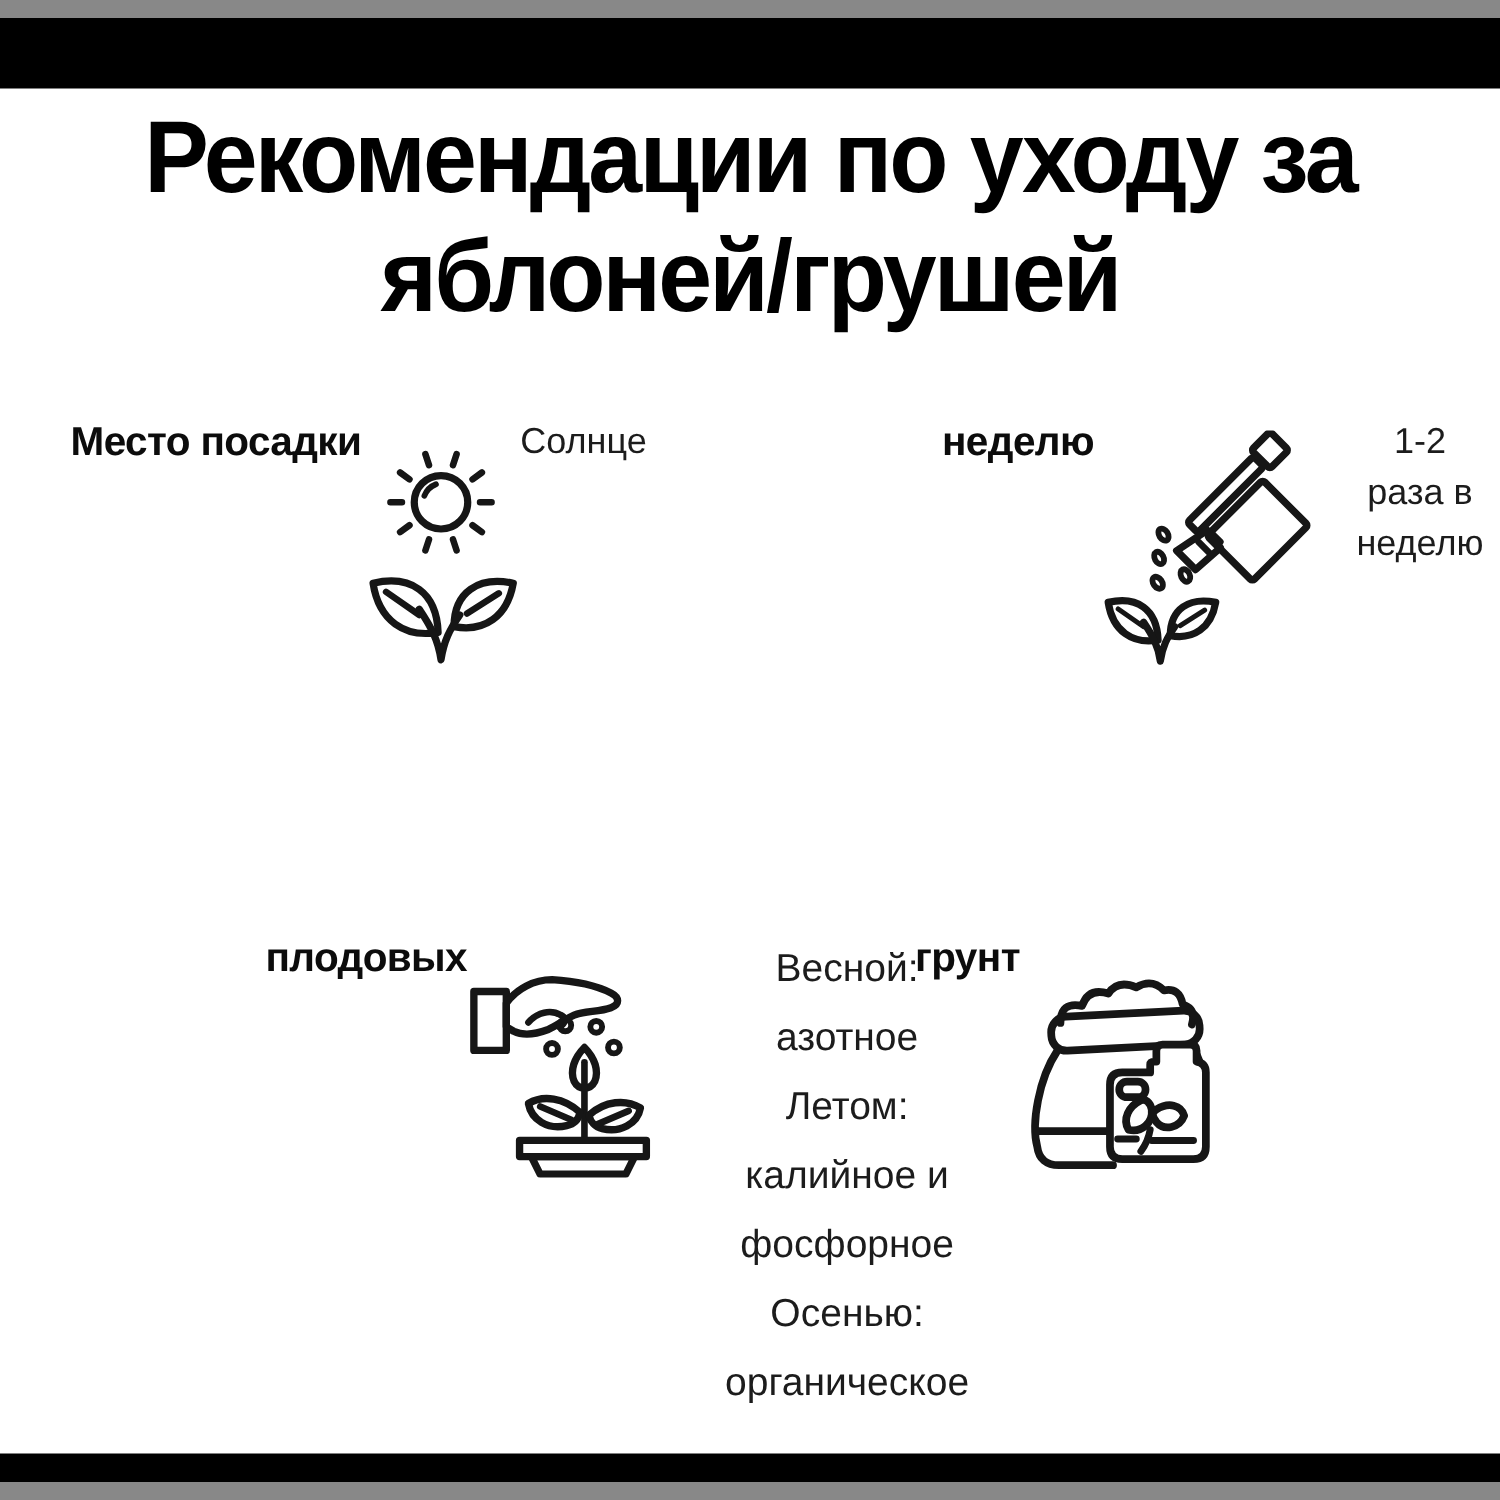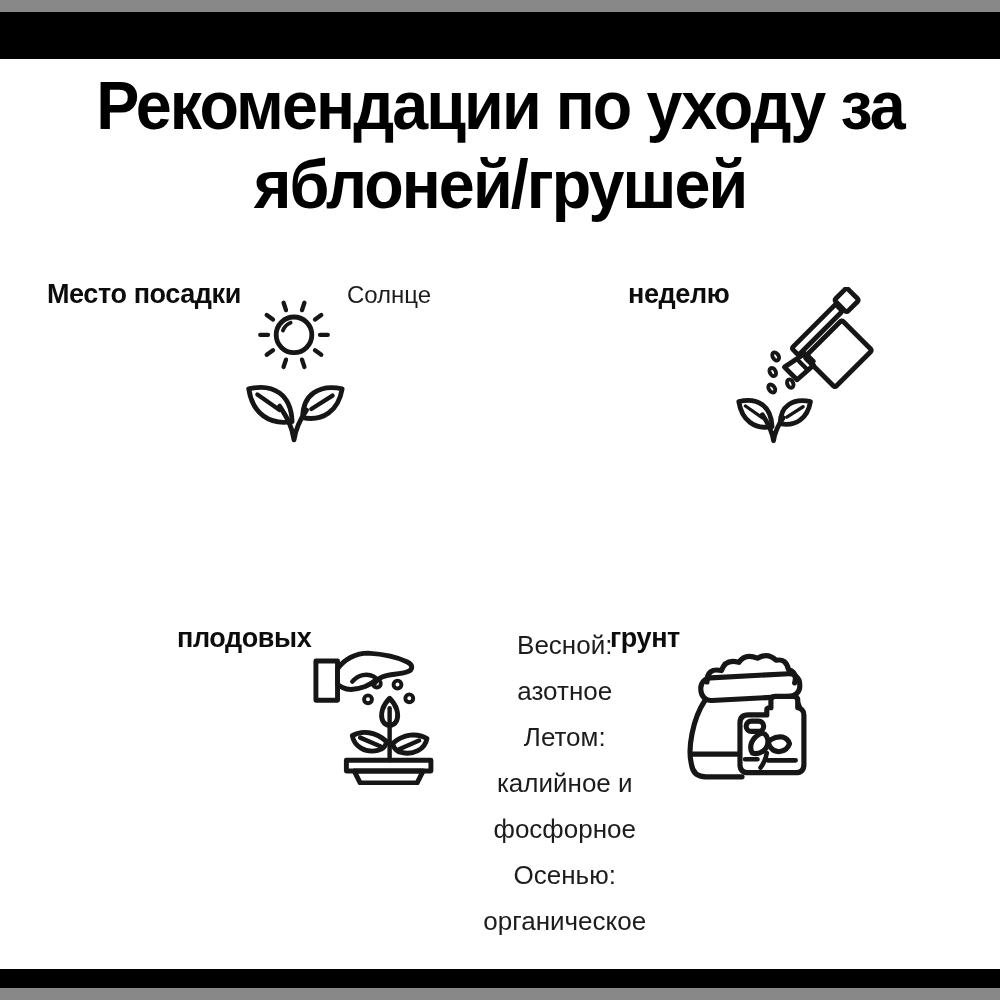--- a/index.html
+++ b/index.html
@@ -75,20 +75,21 @@
           <path d="M80,69 L87,76 M72,76 L80,84" stroke-width="4.5"></path>
           <path d="M78,68 L87,80 L70,95 L57,82 Z"></path>
           <ellipse cx="48" cy="71" rx="3" ry="4.5" transform="rotate(-32 48 71)" stroke-width="4"></ellipse>
           <ellipse cx="45" cy="87" rx="3" ry="4.5" transform="rotate(-28 45 87)" stroke-width="4"></ellipse>
           <ellipse cx="63" cy="99" rx="3" ry="4.5" transform="rotate(-25 63 99)" stroke-width="4"></ellipse>
           <ellipse cx="44" cy="104" rx="3" ry="4.5" transform="rotate(-35 44 104)" stroke-width="4"></ellipse>
           <use href="#sprout" transform="translate(4,46) scale(0.76)" stroke-width="6.5"></use>
         </g>
       </svg>
     </div>
+    <div class="val">1-2 раза в неделю</div>
   </div>
 
   <div id="card-fert" class="card row2">
     <div class="hdr">плодовых</div>
     <div class="iconbox">
       <svg width="172" height="136" viewBox="0 0 175 138" aria-hidden="true">
         <g class="ln">
           <rect x="5" y="12" width="22" height="40"></rect>
           <path d="M27,20 C34,10 46,4 58,4 C74,5 88,8 98,13 C104,16 104,21 98,23 C90,26 80,25 73,28 C66,31 62,35 55,38 C47,41 38,42 32,39 L27,36 Z"></path>
           <path d="M42,33 C48,26 57,24 64,28 C68,30 67,34 63,36" stroke-width="4.5"></path>

